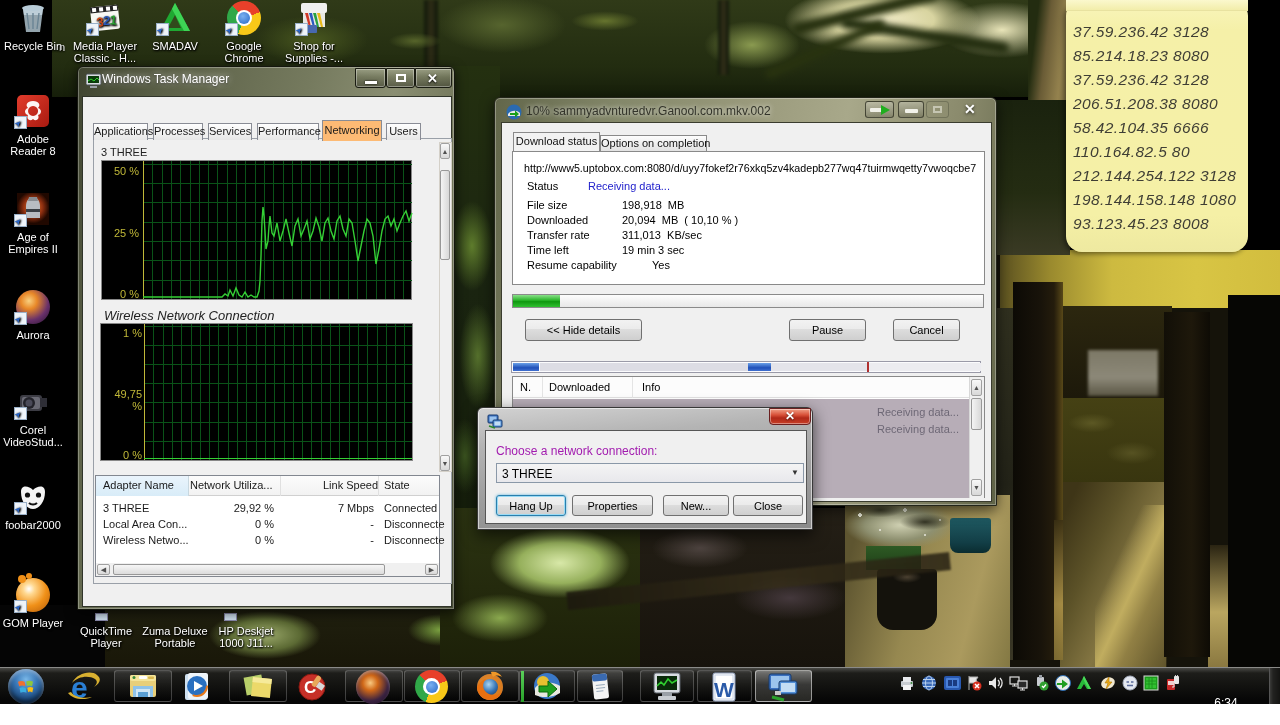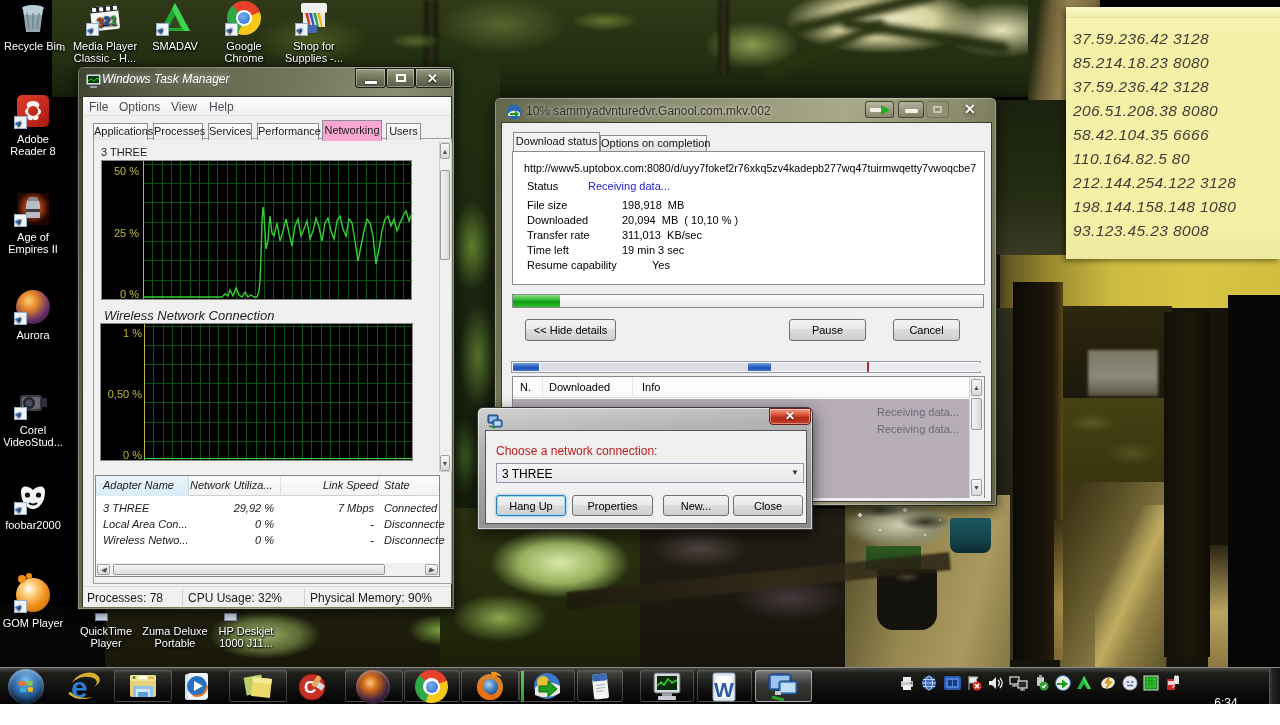--- a/index.html
+++ b/index.html
@@ -214,21 +214,21 @@
         <path d="M20 12 L24 26 L26 26 L23 12 Z" fill="#e8b818"></path>
         <rect x="2" y="24" width="18" height="8" rx="1" fill="#4868b0"></rect>
       </svg><div class="sc"></div></div>
       Shop for<br>Supplies -...
     </div>
 
     <div class="dicon" style="left:70px;top:613px;"><div style="position:absolute;left:25px;top:0;width:13px;height:8px;background:#cfe0ef;border:1px solid #88a;"></div><div style="height:12px"></div>QuickTime<br>Player</div>
     <div class="dicon" style="left:139px;top:613px;"><div style="height:12px"></div>Zuma Deluxe<br>Portable</div>
     <div class="dicon" style="left:210px;top:613px;"><div style="position:absolute;left:14px;top:0;width:13px;height:8px;background:#cfe0ef;border:1px solid #88a;"></div><div style="height:12px"></div>HP Deskjet<br>1000 J11...</div>
   </div>
-  <div id="note" style="position:absolute;left:1066px;top:7px;width:214px;height:252px;background:linear-gradient(#f9f5bc,#f5f0a8 12%,#f5f0a6 85%,#eee9a0);box-shadow:-2px 2px 5px rgba(0,0,0,0.45);">
+  <div id="note" style="position:absolute;left:1066px;top:0;width:182px;height:252px;background:linear-gradient(#f9f5bc,#f5f0a8 12%,#f5f0a6 85%,#eee9a0);box-shadow:-2px 2px 5px rgba(0,0,0,0.45);border-radius:16px;">
     <div style="position:absolute;left:0;top:0;width:100%;height:11px;background:linear-gradient(#fbf8cd,#f2edaa);border-bottom:1px solid #e8e2a0;"></div>
     <div style="position:absolute;left:7px;top:20px;font-size:15.5px;line-height:24.05px;color:#3f3e35;letter-spacing:0.4px;font-style:italic;">
       37.59.236.42 3128<br>
       85.214.18.23 8080<br>
       37.59.236.42 3128<br>
       206.51.208.38 8080<br>
       58.42.104.35 6666<br>
       110.164.82.5 80<br>
       212.144.254.122 3128<br>
       198.144.158.148 1080<br>
@@ -236,80 +236,74 @@
     </div>
   </div>
   <div id="tmwin" class="win" style="left:77px;top:66px;width:378px;height:544px;background:linear-gradient(105deg,#3f4430 0%,#5c6148 18%,#757a5e 45%,#8a8e72 62%,#6a6e52 82%,#474c36 100%);border:1px solid #15170e;box-shadow:0 3px 12px rgba(0,0,0,0.65),inset 0 0 0 1px rgba(255,255,255,0.28);">
 
     <div class="a" style="left:8px;top:6px;width:17px;height:16px;"><svg width="17" height="16" viewBox="0 0 17 16">
           <rect x="0" y="1" width="15" height="11" rx="1.5" fill="#d8dce0" stroke="#4a5058" stroke-width="1"></rect>
           <rect x="2" y="3" width="11" height="7" fill="#0a3a0a"></rect>
           <path d="M2 8 L5 6 L8 8 L11 5 L13 7" stroke="#30d030" stroke-width="1" fill="none"></path>
           <rect x="4" y="13" width="7" height="2" fill="#9aa0a8"></rect>
         </svg></div>
-    <div class="a" style="left:24px;top:5px;font-size:12px;color:#fff;text-shadow:0 0 6px rgba(255,255,255,0.8),0 1px 3px rgba(0,0,0,0.8);font-style:italic;">Windows Task Manager</div>
+    <div class="a" style="left:24px;top:5px;font-size:12px;color:#fff;text-shadow:0 0 6px rgba(255,255,255,0.8),0 1px 3px rgba(0,0,0,0.8);">Windows Task Manager</div>
 
     <div class="a" style="left:277px;top:1px;width:31px;height:20px;border:1px solid #1a1c12;border-radius:0 0 3px 3px;background:linear-gradient(rgba(180,185,160,0.45),rgba(90,95,70,0.35) 45%,rgba(30,32,20,0.45));box-shadow:inset 0 0 0 1px rgba(255,255,255,0.35);">
         <div style="position:absolute;left:9px;top:12px;width:12px;height:3px;background:#fff;box-shadow:0 0 2px #000;"></div>
       </div>
     <div class="a" style="left:308px;top:1px;width:29px;height:20px;border:1px solid #1a1c12;border-radius:0 0 3px 3px;background:linear-gradient(rgba(180,185,160,0.45),rgba(90,95,70,0.35) 45%,rgba(30,32,20,0.45));box-shadow:inset 0 0 0 1px rgba(255,255,255,0.35);">
         <div style="position:absolute;left:9px;top:5px;width:10px;height:8px;border:2px solid #fff;"></div>
       </div>
     <div class="a" style="left:337px;top:1px;width:37px;height:20px;border:1px solid #1a1c12;border-radius:0 0 3px 3px;background:linear-gradient(rgba(180,185,160,0.45),rgba(90,95,70,0.35) 45%,rgba(30,32,20,0.45));box-shadow:inset 0 0 0 1px rgba(255,255,255,0.35);">
         <div style="position:absolute;left:11px;top:2px;color:#fff;font-size:13px;font-weight:bold;text-shadow:0 1px 2px #000;">✕</div>
       </div>
 
     <div class="a" style="left:4px;top:29px;width:370px;height:511px;background:#f0f0f0;border:1px solid #30342a;">
 
-      <div class="a" style="left:0;top:0;width:368px;height:19px;background:linear-gradient(#fcfcfc,#f0f0f0);border-bottom:1px solid #e2e2e2;color:#4c4c54;font-size:12px;">
-        <span style="position:absolute;left:6px;top:3px;">File</span>
-        <span style="position:absolute;left:36px;top:3px;">Options</span>
-        <span style="position:absolute;left:88px;top:3px;">View</span>
-        <span style="position:absolute;left:126px;top:3px;">Help</span>
-      </div>
 
       <div class="a" style="left:10px;top:41px;width:359px;height:446px;border:1px solid #9aa0a8;background:#f0f0f0;"></div>
       <div class="a" style="left:10px;top:25px;font-size:11px;color:#1a1a1a;white-space:nowrap;">
         <span style="position:absolute;left:0px;top:1px;width:55px;height:17px;background:linear-gradient(#fefefe,#e6e6e6);border:1px solid #898c95;border-bottom:none;text-align:center;line-height:15px;">Applications</span>
         <span style="position:absolute;left:60px;top:1px;width:50px;height:17px;background:linear-gradient(#fefefe,#e6e6e6);border:1px solid #898c95;border-bottom:none;text-align:center;line-height:15px;">Processes</span>
         <span style="position:absolute;left:115px;top:1px;width:44px;height:17px;background:linear-gradient(#fefefe,#e6e6e6);border:1px solid #898c95;border-bottom:none;text-align:center;line-height:15px;">Services</span>
         <span style="position:absolute;left:164px;top:1px;width:62px;height:17px;background:linear-gradient(#fefefe,#e6e6e6);border:1px solid #898c95;border-bottom:none;text-align:center;line-height:15px;">Performance</span>
-        <span style="position:absolute;left:229px;top:-2px;width:60px;height:21px;background:#f9a8d4;border:1px solid #898c95;border-bottom:none;text-align:center;line-height:18px;z-index:2;">Networking</span>
+        <span style="position:absolute;left:229px;top:-2px;width:60px;height:21px;background:#fdba74;border:1px solid #898c95;border-bottom:none;text-align:center;line-height:18px;z-index:2;">Networking</span>
         <span style="position:absolute;left:293px;top:1px;width:35px;height:17px;background:linear-gradient(#fefefe,#e6e6e6);border:1px solid #898c95;border-bottom:none;text-align:center;line-height:15px;">Users</span>
       </div>
 
       <div class="a" style="left:18px;top:49px;font-size:11px;color:#222;">3 THREE</div>
       <div class="a" style="left:18px;top:63px;width:311px;height:140px;background:#000;border:1px solid #888;">
         <div style="position:absolute;left:7px;top:4px;width:30px;text-align:right;font-size:11px;color:#c0b838;">50 %</div>
         <div style="position:absolute;left:7px;top:66px;width:30px;text-align:right;font-size:11px;color:#c0b838;">25 %</div>
         <div style="position:absolute;left:7px;top:127px;width:30px;text-align:right;font-size:11px;color:#c0b838;">0 %</div>
         <div style="position:absolute;left:41px;top:0;width:269px;height:138px;
           background:repeating-linear-gradient(90deg,transparent 0 8.3px,#0a5218 8.3px 9.3px),repeating-linear-gradient(0deg,transparent 0 18.3px,#0a5218 18.3px 19.3px);border-left:1px solid #c0b838;"></div>
         <svg width="311" height="140" viewBox="0 0 311 140" style="position:absolute;left:0;top:0;">
           <polyline fill="none" stroke="#35cf35" stroke-width="1.4" points="41,136 120,136 123,133 126,135 128,129 131,135 134,127 137,134 140,136 143,131 146,136 149,134 152,136 155,136 157,130 158,120 159,95 160,60 161,46 162,55 163,70 164,88 166,80 167,65 168,55 170,72 172,75 175,62 178,80 181,70 184,58 187,72 190,85 193,65 196,58 199,75 202,68 205,60 208,78 211,70 214,57 217,66 220,80 223,62 226,57 229,70 232,78 235,60 238,55 241,68 244,75 247,58 250,62 253,80 256,100 259,85 262,70 265,58 268,62 271,75 274,103 277,88 280,70 283,58 286,55 289,65 292,58 295,70 298,62 301,55 304,50 307,60 310,52"></polyline>
         </svg>
       </div>
 
       <div class="a" style="left:21px;top:211px;font-size:13px;color:#222;font-style:italic;">Wireless Network Connection</div>
       <div class="a" style="left:17px;top:226px;width:313px;height:138px;background:#000;border:1px solid #888;">
         <div style="position:absolute;left:7px;top:3px;width:34px;text-align:right;font-size:11px;color:#c0b838;">1 %</div>
-        <div style="position:absolute;left:3px;top:64px;width:38px;text-align:right;font-size:11px;color:#c0b838;">0,50 %</div>
+        <div style="position:absolute;left:3px;top:64px;width:38px;text-align:right;font-size:11px;color:#c0b838;">49,75 %</div>
         <div style="position:absolute;left:7px;top:125px;width:34px;text-align:right;font-size:11px;color:#c0b838;">0 %</div>
         <div style="position:absolute;left:43px;top:0;width:268px;height:136px;
           background:repeating-linear-gradient(90deg,transparent 0 8.3px,#0a5218 8.3px 9.3px),repeating-linear-gradient(0deg,transparent 0 18.2px,#0a5218 18.2px 19.2px);border-left:1px solid #c0b838;"></div>
         <div style="position:absolute;left:43px;top:134px;width:268px;height:1px;background:#35cf35;"></div>
       </div>
 
       <div class="a" style="left:356px;top:45px;width:13px;height:330px;background:#f0f0f0;border:1px solid #d4d0c8;">
         <div style="position:absolute;left:0;top:0;width:10px;height:16px;background:linear-gradient(#f8f8f8,#d8d8d8);border:1px solid #a0a0a0;border-radius:2px;text-align:center;font-size:7px;color:#505050;line-height:15px;">▲</div>
         <div style="position:absolute;left:0;top:27px;width:10px;height:90px;background:linear-gradient(90deg,#f4f4f4,#d8d8d8);border:1px solid #989898;border-radius:2px;"></div>
         <div style="position:absolute;left:0;bottom:0;width:10px;height:16px;background:linear-gradient(#f8f8f8,#d8d8d8);border:1px solid #a0a0a0;border-radius:2px;text-align:center;font-size:7px;color:#505050;line-height:15px;">▼</div>
       </div>
 
-      <div class="a" style="left:12px;top:378px;width:345px;height:102px;background:#fff;border:1px solid #828790;font-size:11px;color:#1a1a1a;font-style:italic;">
+      <div class="a" style="left:12px;top:378px;width:345px;height:102px;background:#fff;border:1px solid #828790;font-size:11px;color:#1a1a1a;">
         <div style="position:absolute;left:0;top:0;width:100%;height:20px;border-bottom:1px solid #d0d0d0;background:linear-gradient(#fcfcfc,#f2f2f2);">
           <span style="position:absolute;left:0px;top:0;width:93px;height:20px;background:linear-gradient(#eaf4fc,#d8ecf8);border-right:1px solid #c8d8e0;padding:3px 0 0 7px;">Adapter Name</span>
           <span style="position:absolute;left:94px;top:3px;">Network Utiliza...</span>
             <span style="position:absolute;left:184px;top:0;height:20px;border-left:1px solid #e0e0e0;"></span>
           <span style="position:absolute;left:227px;top:3px;">Link Speed</span>
             <span style="position:absolute;left:282px;top:0;height:20px;border-left:1px solid #e0e0e0;"></span>
           <span style="position:absolute;left:288px;top:3px;">State</span>
         </div>
         <span style="position:absolute;left:7px;top:26px;">3 THREE</span>
           <span style="position:absolute;left:120px;top:26px;width:58px;text-align:right;">29,92 %</span>
@@ -324,27 +318,20 @@
           <span style="position:absolute;left:220px;top:58px;width:58px;text-align:right;">-</span>
           <span style="position:absolute;left:288px;top:58px;">Disconnecte</span>
 
         <div style="position:absolute;left:0;bottom:0;width:100%;height:13px;background:#f0f0f0;">
           <div style="position:absolute;left:1px;top:1px;width:13px;height:11px;background:linear-gradient(#f8f8f8,#d8d8d8);border:1px solid #a0a0a0;border-radius:2px;font-size:7px;text-align:center;line-height:10px;color:#505050;">◀</div>
           <div style="position:absolute;left:17px;top:1px;width:272px;height:11px;background:linear-gradient(#f6f6f6,#dcdcdc);border:1px solid #989898;border-radius:2px;"></div>
           <div style="position:absolute;right:1px;top:1px;width:13px;height:11px;background:linear-gradient(#f8f8f8,#d8d8d8);border:1px solid #a0a0a0;border-radius:2px;font-size:7px;text-align:center;line-height:10px;color:#505050;">▶</div>
         </div>
       </div>
 
-      <div class="a" style="left:0;top:489px;width:368px;height:21px;background:#f0f0f0;border-top:1px solid #d8d8d8;font-size:12px;color:#1a1a1a;">
-        <span style="position:absolute;left:4px;top:4px;">Processes: 78</span>
-        <span style="position:absolute;left:99px;top:2px;height:17px;border-left:1px solid #d0d0d0;"></span>
-        <span style="position:absolute;left:105px;top:4px;">CPU Usage: 32%</span>
-        <span style="position:absolute;left:221px;top:2px;height:17px;border-left:1px solid #d0d0d0;"></span>
-        <span style="position:absolute;left:227px;top:4px;">Physical Memory: 90%</span>
-      </div>
     </div>
   </div>
   <div id="idmwin" class="win" style="left:494px;top:97px;width:503px;height:409px;background:linear-gradient(100deg,#62664a 0%,#84886a 22%,#9a9a7c 45%,#a8a88a 62%,#8a8a6c 82%,#5e6246 100%);border:1px solid #23251a;box-shadow:0 4px 14px rgba(0,0,0,0.6),inset 0 0 0 1px rgba(255,255,255,0.3);">
 
     <div class="a" style="left:11px;top:6px;width:16px;height:16px;"><svg width="16" height="16" viewBox="0 0 16 16">
           <circle cx="8" cy="8" r="7.5" fill="#2a6ab0"></circle>
           <path d="M2 10 C5 6 11 6 14 9 L14 12 L2 12 Z" fill="#e8e8e8"></path>
           <path d="M4 9 L9 9 L9 6.5 L13 10 L9 13.5 L9 11 L4 11 Z" fill="#18a018"></path>
         </svg></div>
     <div class="a" style="left:31px;top:6px;font-size:12px;color:#33342a;text-shadow:0 0 5px rgba(255,255,255,0.9);">10% sammyadvnturedvr.Ganool.com.mkv.002</div>
@@ -381,21 +368,21 @@
         <span style="position:absolute;left:14px;top:92px;">Time left</span>
           <span style="position:absolute;left:109px;top:92px;">19 min 3 sec</span>
         <span style="position:absolute;left:14px;top:107px;">Resume capability</span>
           <span style="position:absolute;left:139px;top:107px;">Yes</span>
       </div>
 
       <div class="a" style="left:10px;top:171px;width:472px;height:14px;background:linear-gradient(#fdfdfd,#e8e8e8);border:1px solid #8a8a8a;">
         <div style="position:absolute;left:0;top:0;width:47px;height:12px;background:linear-gradient(#8ae08a,#28b428 45%,#109810 55%,#30c030);"></div>
       </div>
 
-      <div class="wbtn" style="left:23px;top:196px;width:91px;height:22px;line-height:21px;">&lt;&lt; Hide details</div>
+      <div class="wbtn" style="left:23px;top:196px;width:117px;height:22px;line-height:21px;">&lt;&lt; Hide details</div>
       <div class="wbtn" style="left:287px;top:196px;width:77px;height:22px;line-height:21px;">Pause</div>
       <div class="wbtn" style="left:391px;top:196px;width:67px;height:22px;line-height:21px;">Cancel</div>
 
       <div class="a" style="left:9px;top:238px;width:470px;height:12px;background:#fbfbfd;border:1px solid #9a9aa8;">
         <div style="position:absolute;left:1px;top:1px;width:26px;height:8px;background:linear-gradient(#6aa0e8,#2050b8 60%,#4070d0);"></div>
         <div style="position:absolute;left:28px;top:1px;width:208px;height:8px;background:#dcdce4;"></div>
         <div style="position:absolute;left:236px;top:1px;width:23px;height:8px;background:linear-gradient(#6aa0e8,#2050b8 60%,#4070d0);"></div>
         <div style="position:absolute;left:259px;top:1px;width:96px;height:8px;background:#e4e4ea;"></div>
         <div style="position:absolute;left:355px;top:0;width:2px;height:10px;background:#b03030;"></div>
         <div style="position:absolute;left:357px;top:1px;width:112px;height:8px;background:#ececf0;"></div>
@@ -427,21 +414,21 @@
           <rect x="2.5" y="3.5" width="7" height="5" fill="#9cc4ee"></rect>
           <rect x="6" y="7" width="9" height="7" rx="1" fill="#5390d8" stroke="#1a3c70"></rect>
           <rect x="7.5" y="8.5" width="6" height="4" fill="#c4ddf4"></rect>
           <path d="M2 13 L8 15" stroke="#2a8a2a" stroke-width="1.6"></path>
         </svg></div>
     <div class="a" style="left:28px;top:4px;font-size:12px;color:#151515;text-shadow:0 0 4px rgba(255,255,255,0.9);margin-top:44px;">Network Connections</div>
     <div class="a" style="left:291px;top:0px;width:42px;height:17px;border:1px solid #6a2020;border-radius:0 0 4px 4px;background:linear-gradient(#f0a088,#d85038 40%,#b02818 60%,#c84028);box-shadow:inset 0 0 0 1px rgba(255,255,255,0.4);">
         <div style="position:absolute;left:15px;top:0px;color:#fff;font-size:12px;font-weight:bold;text-shadow:0 1px 2px rgba(0,0,0,0.6);">✕</div>
       </div>
     <div class="a" style="left:7px;top:22px;width:322px;height:94px;background:#f0f0f0;border:1px solid #565656;">
-      <div class="a" style="left:10px;top:13px;font-size:12px;color:#b91c1c;">Choose a network connection:</div>
+      <div class="a" style="left:10px;top:13px;font-size:12px;color:#a21caf;">Choose a network connection:</div>
       <div class="a" style="left:10px;top:32px;width:308px;height:20px;background:linear-gradient(#f4f4f4,#e8e8ec);border:1px solid #8a98a8;">
         <span style="position:absolute;left:5px;top:3px;font-size:12px;color:#000;">3 THREE</span>
         <span style="position:absolute;right:4px;top:4px;font-size:8px;color:#333;">▼</span>
       </div>
       <div class="wbtn" style="left:10px;top:64px;width:70px;height:21px;line-height:20px;border-color:#2a7fad;box-shadow:0 0 0 1px #9adbf5 inset,0 0 3px #5ab4dd;">Hang Up</div>
       <div class="wbtn" style="left:86px;top:64px;width:81px;height:21px;line-height:20px;">Properties</div>
       <div class="wbtn" style="left:177px;top:64px;width:66px;height:21px;line-height:20px;">New...</div>
       <div class="wbtn" style="left:247px;top:64px;width:70px;height:21px;line-height:20px;">Close</div>
     </div>
   </div>

